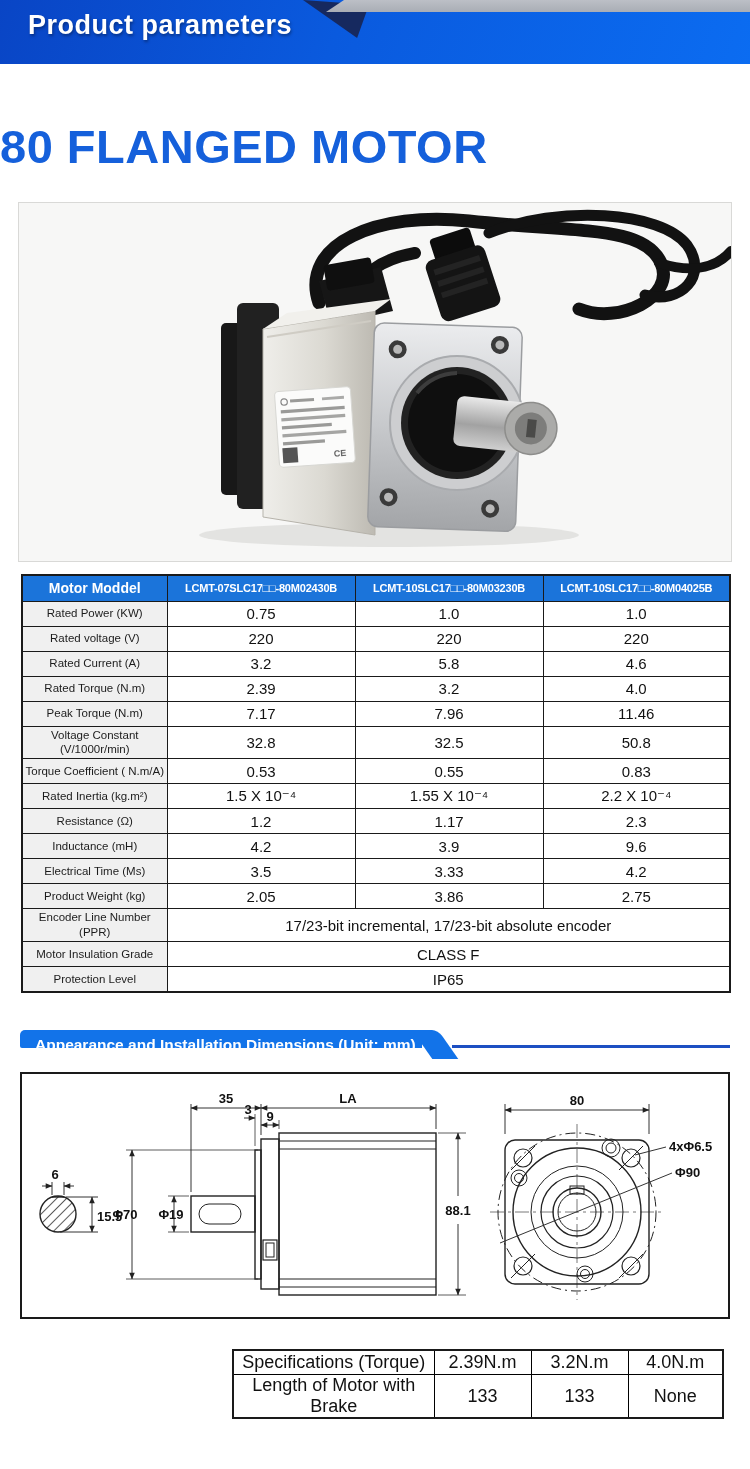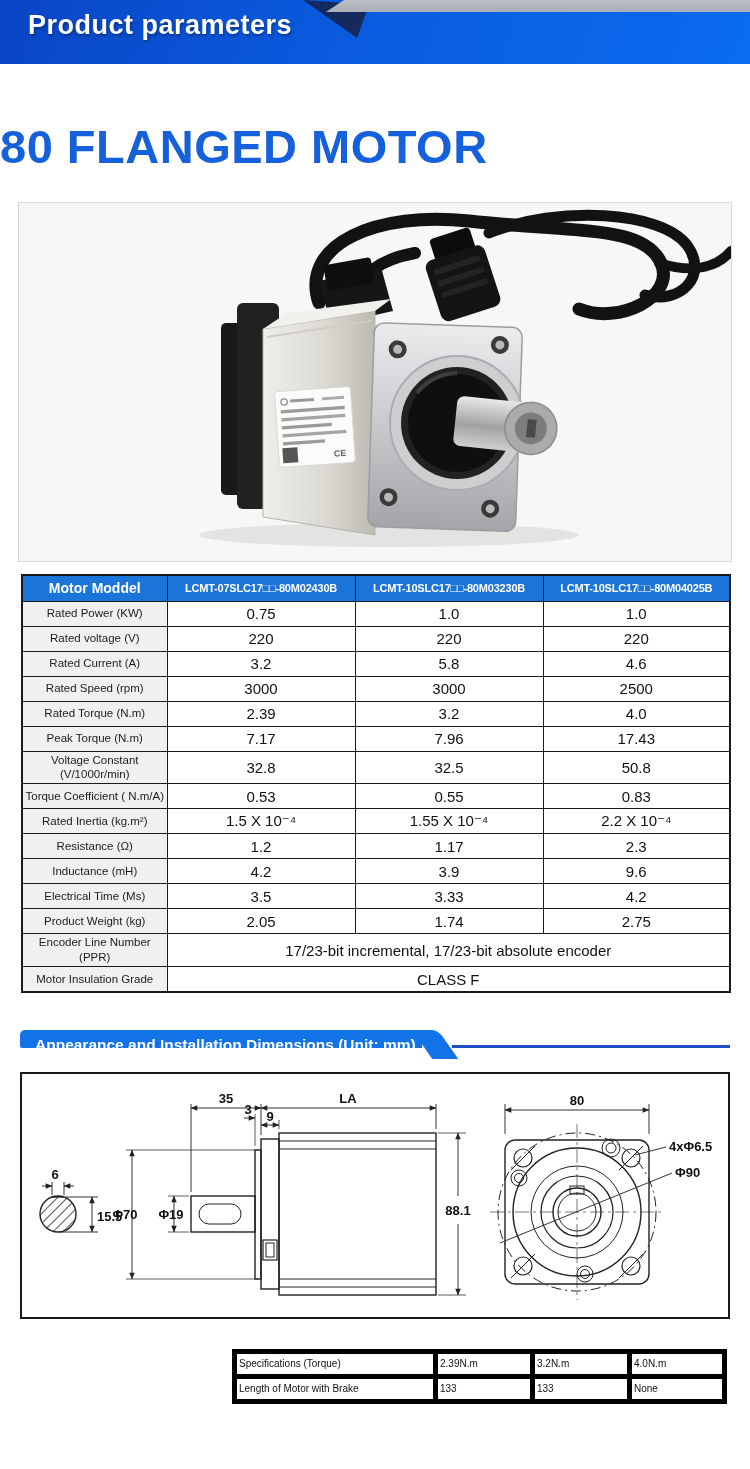--- a/index.html
+++ b/index.html
@@ -35,21 +35,21 @@
   .sec-banner{position:relative;background:#1273e9;color:#fff;font-size:15.5px;font-weight:bold;
     line-height:29px;height:18px;padding:0 6px 0 15px;border-radius:5px 0 0 2px;white-space:nowrap;}
   .sec-banner::after{content:"";position:absolute;right:-16px;top:0;width:26px;height:29px;background:#1273e9;
     transform:skewX(35deg);transform-origin:top left;border-radius:0 6px 0 0;}
   .sec-rule{flex:1;height:3px;background:#1d4fc2;margin-left:30px;}
   
   .draw-box{margin:24px 20px 0;height:243px;border:2px solid #1a1a1a;background:#fff;}
   .draw-box svg text{font-family:"Liberation Sans","DejaVu Sans",sans-serif;font-size:13px;font-weight:600;fill:#111;}
   
   .dim-table{margin:30px 0 0 232px;border-collapse:collapse;table-layout:fixed;width:490px;border:2px solid #1a1a1a;}
-  .dim-table td{border:5px solid #000000;text-align:left;vertical-align:middle;font-size:10px;padding:0 2px;}
+  .dim-table td{border:1px solid #000000;text-align:center;vertical-align:middle;font-size:18px;padding:0 2px;}
   .dim-table tr{height:25px;background:#fff;}
 </style>
 </head>
 <body>
 
 <div class="banner">
   <div class="banner-title">Product parameters</div>
 </div>
 
 <div class="page-title">80 FLANGED MOTOR</div>
@@ -177,36 +177,30 @@
         <td class="val">220</td>
         <td class="val">220</td>
       </tr>
       <tr>
         <td class="lbl">Rated Current (A)</td>
         <td class="val">3.2</td>
         <td class="val">5.8</td>
         <td class="val">4.6</td>
       </tr>
       <tr>
-        <td class="lbl">Rated Speed (rpm)</td>
-        <td class="val">3000</td>
-        <td class="val">3000</td>
-        <td class="val">2500</td>
-      </tr>
-      <tr>
         <td class="lbl">Rated Torque (N.m)</td>
         <td class="val">2.39</td>
         <td class="val">3.2</td>
         <td class="val">4.0</td>
       </tr>
       <tr>
         <td class="lbl">Peak Torque (N.m)</td>
         <td class="val">7.17</td>
         <td class="val">7.96</td>
-        <td class="val">17.43</td>
+        <td class="val">11.46</td>
       </tr>
       <tr>
         <td class="lbl">Voltage Constant (V/1000r/min)</td>
         <td class="val">32.8</td>
         <td class="val">32.5</td>
         <td class="val">50.8</td>
       </tr>
       <tr>
         <td class="lbl">Torque Coefficient ( N.m/A)</td>
         <td class="val">0.53</td>
@@ -233,30 +227,34 @@
       </tr>
       <tr>
         <td class="lbl">Electrical Time (Ms)</td>
         <td class="val">3.5</td>
         <td class="val">3.33</td>
         <td class="val">4.2</td>
       </tr>
       <tr>
         <td class="lbl">Product Weight (kg)</td>
         <td class="val">2.05</td>
-        <td class="val">1.74</td>
+        <td class="val">3.86</td>
         <td class="val">2.75</td>
       </tr>
       <tr>
         <td class="lbl">Encoder Line Number (PPR)</td>
         <td class="val" colspan="3">17/23-bit incremental, 17/23-bit absolute encoder</td>
       </tr>
       <tr>
         <td class="lbl">Motor Insulation Grade</td>
         <td class="val" colspan="3">CLASS F</td>
+      </tr>
+      <tr>
+        <td class="lbl">Protection Level</td>
+        <td class="val" colspan="3">IP65</td>
       </tr>
     </tbody>
 </table>
 
 <div class="sec-header">
   <div class="sec-banner">Appearance and Installation Dimensions (Unit: mm)</div>
   <div class="sec-rule"></div>
 </div>
 
 <div class="draw-box">

